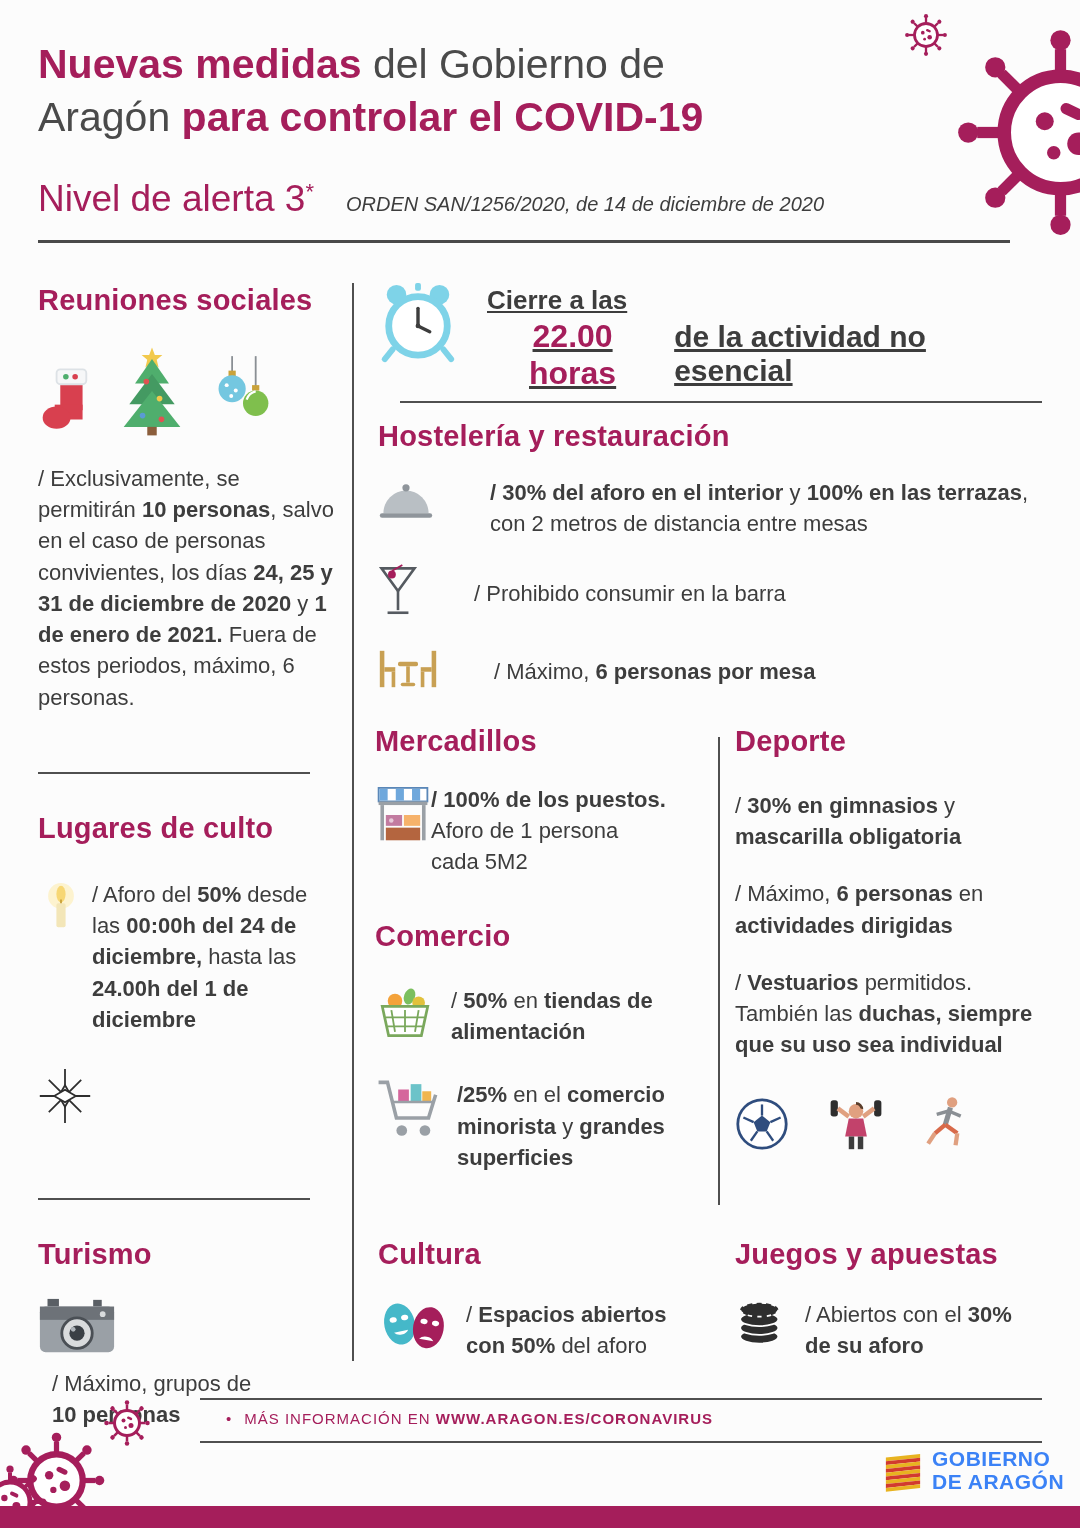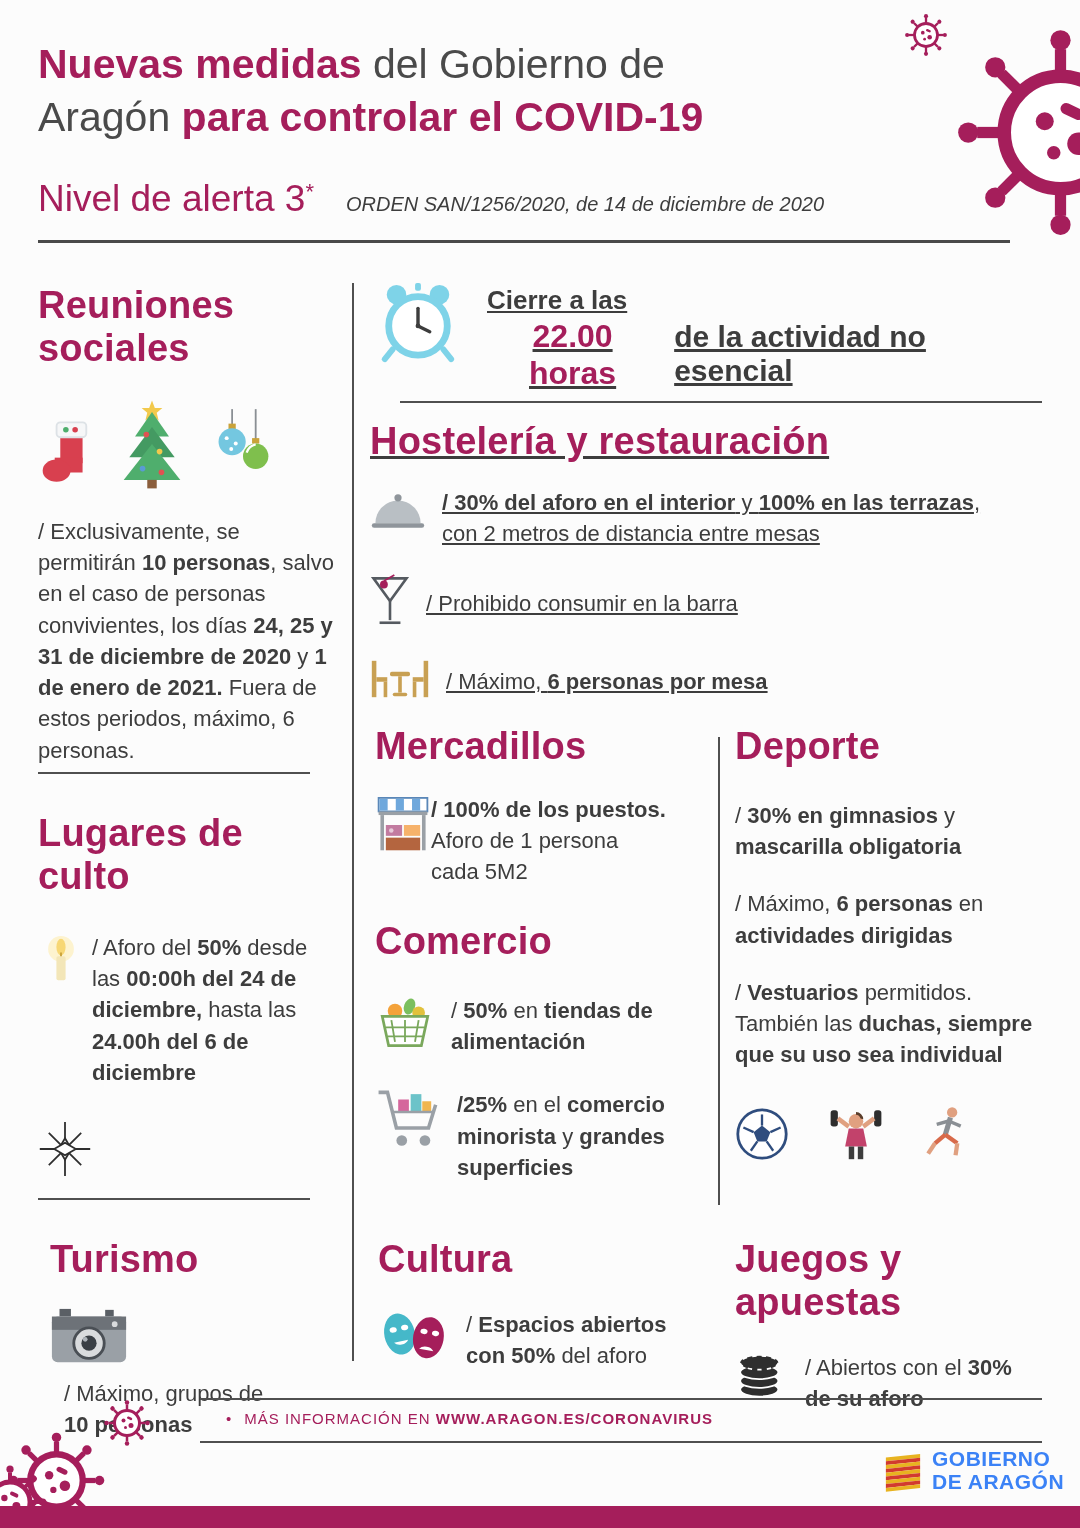--- a/index.html
+++ b/index.html
@@ -4,21 +4,21 @@
 <style>
   * { box-sizing: border-box; margin: 0; padding: 0; }
   :root { --accent:#a51e5b; --dark:#3d3d3d; --clockblue:#7ed3e8; }
   html,body { background:#e9e9e9; }
   body { font-family:"Liberation Sans", sans-serif; }
   .page { position:relative; width:1080px; height:1528px; margin:0 auto;
           background:#fcfcfc; overflow:hidden; color:var(--dark); }
   .abs { position:absolute; }
   .b { font-weight:700; }
   .accent { color:var(--accent); }
-  .sec-title { font-size:38px; font-weight:700; color:var(--accent); letter-spacing:.2px; }
+  .sec-title { font-size:29px; font-weight:700; color:var(--accent); letter-spacing:.2px; }
   .body { font-size:22px; line-height:1.42; color:var(--dark); }
   .item { display:flex; align-items:flex-start; }
   .icon-box { flex:0 0 auto; }
   .hline { position:absolute; background:#4f4f4f; height:1.5px; }
   .vline { position:absolute; background:#4f4f4f; width:1.5px; }
   .virus { color:var(--accent); }
 
   #hdr-title { left:38px; top:38px; width:880px; font-size:41px; line-height:53px; color:#4a4a4a; }
   #hdr-alert { left:38px; top:178px; display:flex; align-items:baseline; }
   #hdr-alert .lvl { font-size:37px; color:var(--accent); }
@@ -32,37 +32,37 @@
   #sec-reuniones { left:38px; top:284px; width:302px; }
   #reuniones-icons { display:flex; gap:28px; align-items:flex-end; margin-top:20px; height:100px; }
   #reuniones-body { margin-top:26px; }
 
   #div-left-1 { left:38px; top:772px; width:272px; }
   #sec-culto { left:38px; top:812px; width:306px; }
   #sec-culto .item { margin-top:34px; }
   #sec-culto .txt { width:238px; margin-left:8px; }
   #div-left-2 { left:38px; top:1198px; width:272px; }
 
-  #sec-turismo { left:50px; top:1238px; width:306px; }
+  #sec-turismo { left:38px; top:1238px; width:306px; }
   #sec-turismo .item { margin-top:24px;flex-direction:column; }
   #sec-turismo .txt { width:200px; margin-left:14px; margin-top:6px; }
 
   #vline-1 { left:352px; top:283px; height:1078px; }
   #vline-2 { left:718px; top:737px; height:468px; }
 
   #closure { left:377px; top:281px; width:665px; display:flex; align-items:flex-start; }
   #closure .txt { margin-left:28px; margin-top:4px;text-decoration:underline; }
   #closure .l1 { font-size:26px; font-weight:700; color:var(--dark); }
   #closure .row { display:flex; align-items:baseline; margin-top:2px; }
   #closure .time { font-size:32px; font-weight:700; color:var(--accent);text-align:center; }
   #closure .l2 { font-size:30px; font-weight:700; margin-left:16px; color:var(--dark); }
   #mid-rule { left:400px; top:401px; width:642px; }
 
-  #sec-hosteleria { left:370px; top:420px; width:662px;text-decoration:underline; }
-  #sec-hosteleria .item { margin-top:24px; }
+  #sec-hosteleria { left:378px; top:420px; width:662px; }
+  #sec-hosteleria .item { margin-top:24px;gap:40px; }
   #sec-hosteleria .item:first-of-type { margin-top:32px; }
   #sec-hosteleria .txt { width:565px; margin-left:16px; }
   #sec-hosteleria .center { align-items:center; }
 
   #sec-mercadillos { left:375px; top:725px; width:330px; }
   #sec-mercadillos .item { margin-top:26px; }
   #sec-mercadillos .txt { width:235px; }
 
   #sec-comercio { left:375px; top:920px; width:340px; }
   #sec-comercio .item { margin-top:28px; }
@@ -203,21 +203,21 @@
     <div class="sec-title">Lugares de culto</div>
     <div class="item">
       <span class="icon-box">
         <svg viewBox="0 0 50 58" width="46" height="54">
           <circle cx="25" cy="18" r="14" fill="#fdf3cf"></circle>
           <ellipse cx="25" cy="16" rx="5" ry="9" fill="#f7d774"></ellipse>
           <rect x="20" y="26" width="10" height="26" rx="2" fill="#f3e6b8"></rect>
           <line x1="25" y1="26" x2="25" y2="22" stroke="#c9a23a" stroke-width="2"></line>
         </svg>
       </span>
-      <p class="body txt"><span>/ Aforo del </span><span class="b">50%</span><span> desde las </span><span class="b">00:00h del 24 de diciembre,</span><span> hasta las </span><span class="b">24.00h del 6 de diciembre</span></p>
+      <p class="body txt"><span>/ Aforo del </span><span class="b">50%</span><span> desde las </span><span class="b">00:00h del 24 de diciembre,</span><span> hasta las </span><span class="b">24.00h del 1 de diciembre</span></p>
     </div>
     <div class="item">
       <span class="icon-box">
         <svg viewBox="0 0 60 60" width="54" height="54">
           <g stroke="#2e2e2e" stroke-width="2" fill="none">
             <line x1="30" y1="0" x2="30" y2="60"></line>
             <line x1="2" y1="30" x2="58" y2="30"></line>
             <line x1="12" y1="12" x2="48" y2="48"></line>
             <line x1="48" y1="12" x2="12" y2="48"></line>
           </g>

